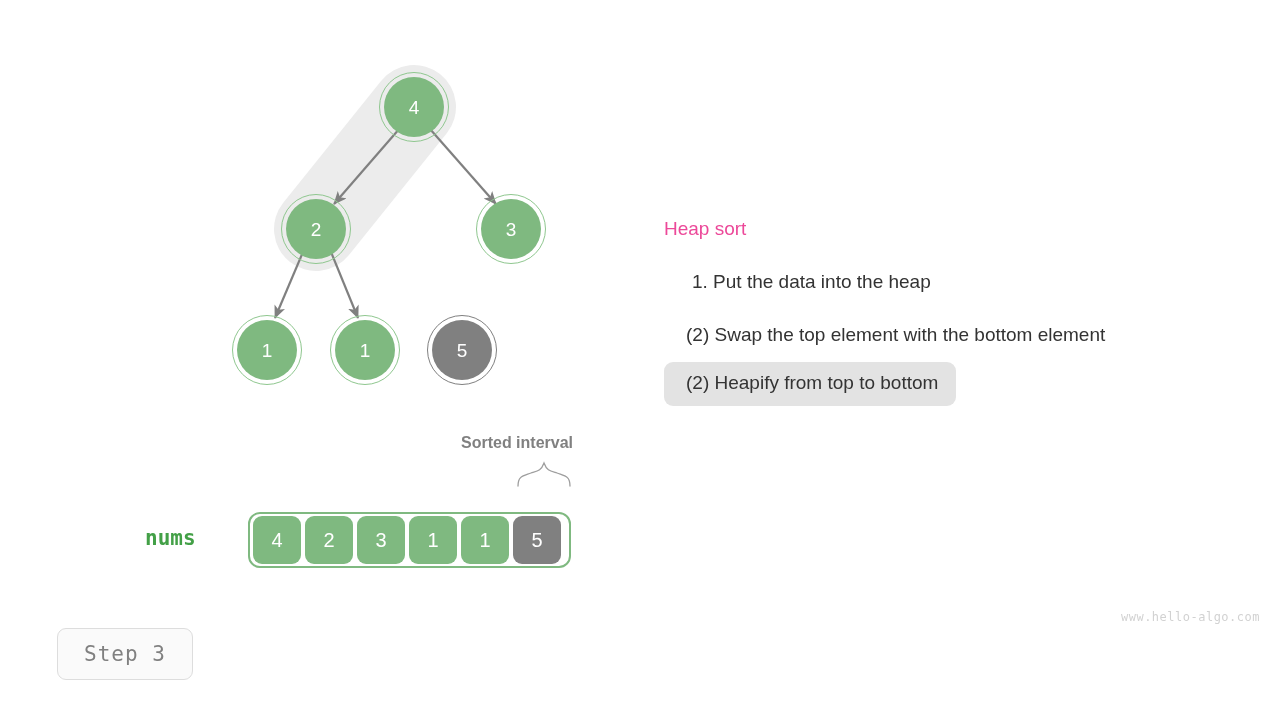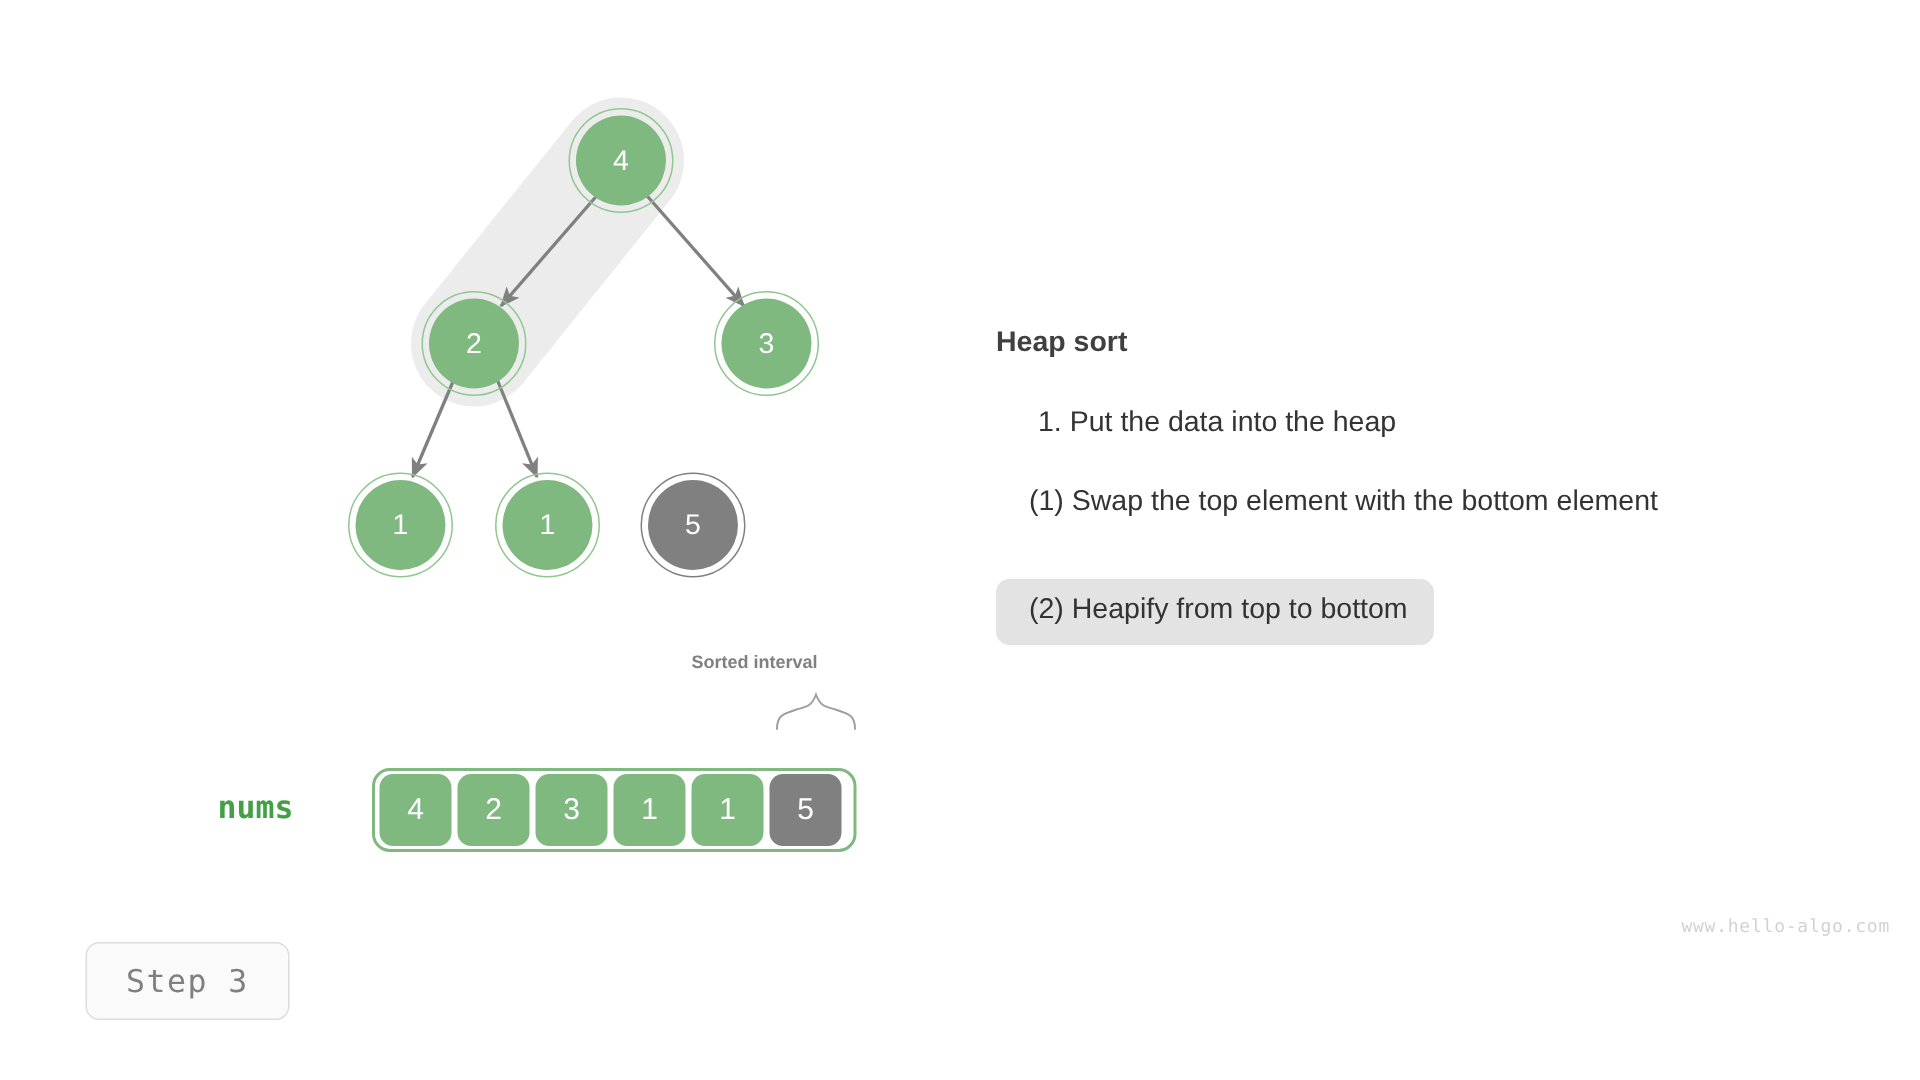--- a/index.html
+++ b/index.html
@@ -48,45 +48,44 @@
 
   #nums-label{
     position:absolute;left:145px;top:526px;
     font-family:"DejaVu Sans Mono","Liberation Mono",monospace;
     font-size:21px;font-weight:bold;color:#43A047;letter-spacing:0px;text-align:center;
   }
 
   
   #sorted-label{
     position:absolute;left:461px;top:434px;
-    font-size:12px;font-weight:bold;color:#808080;
+    font-size:16px;font-weight:bold;color:#808080;
     white-space:nowrap;
   }
   #brace-svg{position:absolute;left:505px;top:458px;width:90px;height:34px;}
 
   
   #panel{position:absolute;left:664px;top:218px;width:600px;}
   #panel-title{
-    font-size:19px;font-weight:bold;color:#404040;margin:0 0 30px 0;
+    font-size:19px;font-weight:normal;color:#ec4899;margin:0 0 30px 0;
     line-height:1.2;
   }
   .step-line{
     font-size:19px;color:#333333;line-height:1.2;margin-bottom:30px;
     white-space:nowrap;
     margin-left:28px;
   }
   .sub-line{
     font-size:19px;color:#333333;line-height:1.2;
     white-space:nowrap;margin-left:22px;margin-bottom:16px;
   }
   .sub-line.hl{
     background:#E3E3E3;border-radius:9px;
     margin-left:0;padding:10px 18px 11px 22px;display:inline-block;
     margin-bottom:0;
-    margin-top:24px;
   }
 
   
   #step-badge{
     position:absolute;left:36px;top:628px;
     padding:13px 26px;border:1px solid #DDDDDD;border-radius:9px;
     background:#FAFAFA;color:#808080;
     font-family:"DejaVu Sans Mono","Liberation Mono",monospace;
     font-size:21px;letter-spacing:1px;margin-left:21px;
   }
@@ -179,20 +178,20 @@
         </div>
       <div class="cell gray">
           <span>5</span>
         </div>
     </div>
   </div>
 
   <div id="panel">
     <div id="panel-title">Heap sort</div>
     <div class="step-line">1. Put the data into the heap</div>
-    <div class="sub-line">(1) Swap the top element with the bottom element</div>
+    <div class="sub-line">(2) Swap the top element with the bottom element</div>
     <div class="sub-line hl">(2) Heapify from top to bottom</div>
   </div>
 
   <div id="step-badge">Step 3</div>
   <div id="watermark">www.hello-algo.com</div>
 
 </div>
 
 </body></html>

